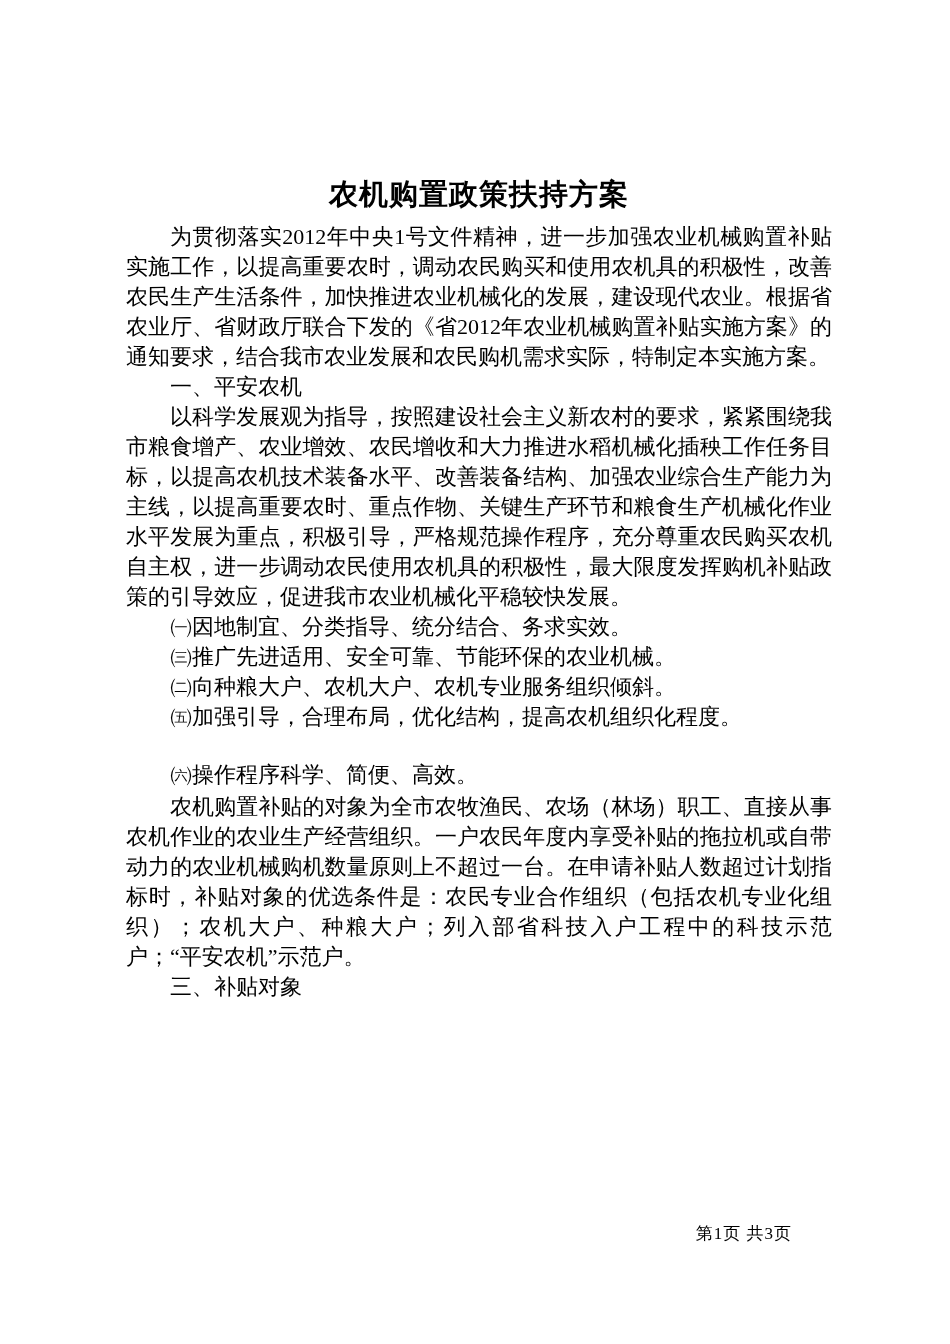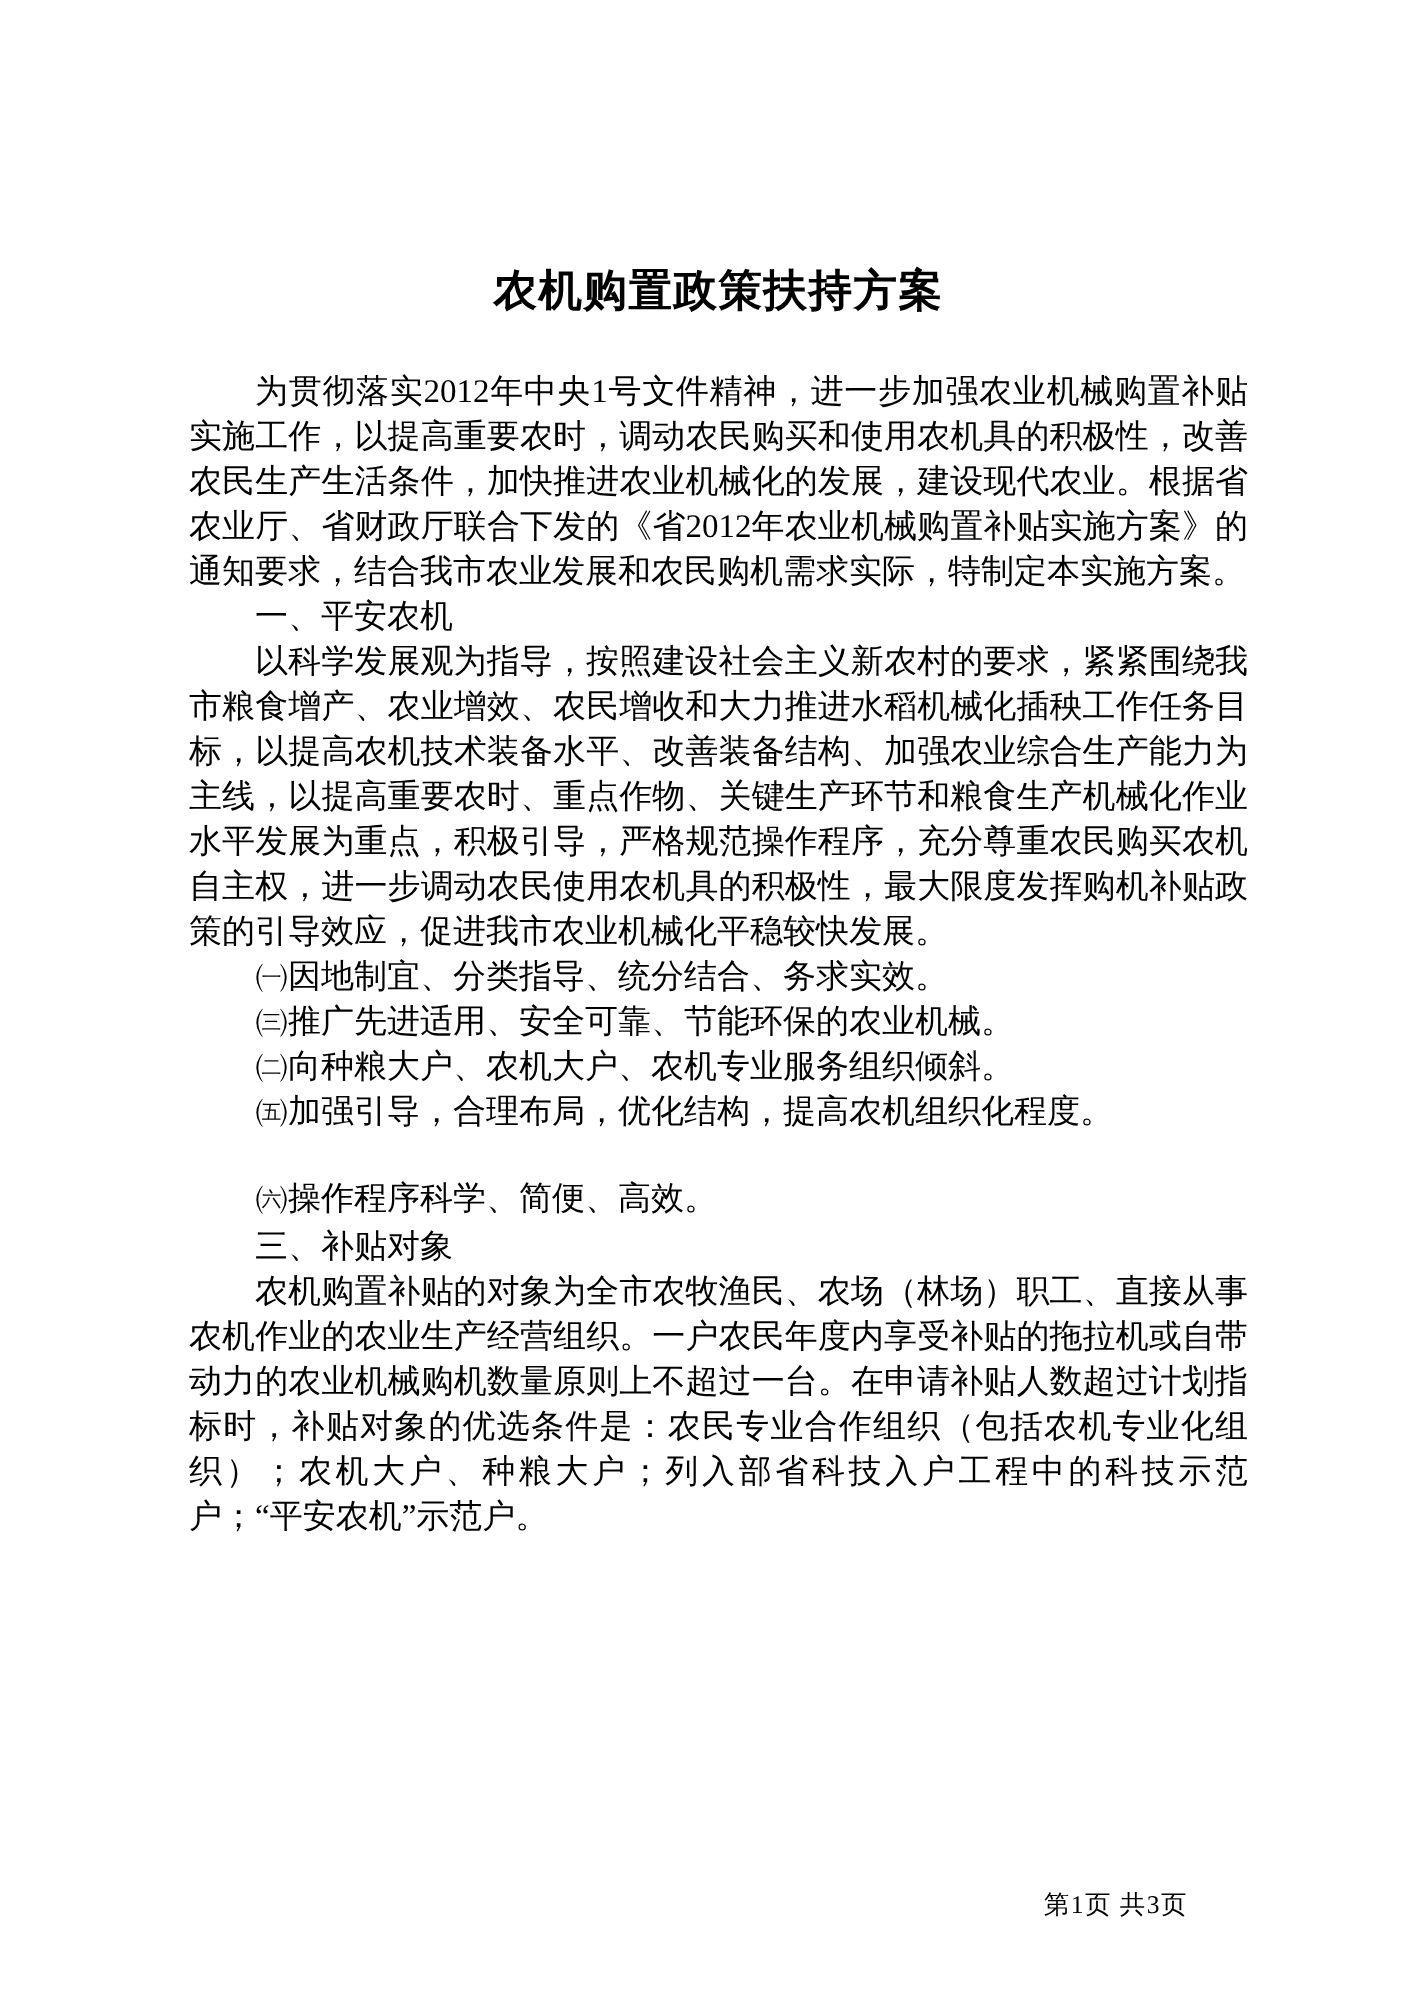--- a/index.html
+++ b/index.html
@@ -13,21 +13,21 @@
     height: 1344px;
     margin: 0 auto;
     background: #ffffff;
     color: #000000;
     box-sizing: border-box;
     padding: 176px 118px 0 126px;
     font-family: "Liberation Serif", "DejaVu Serif", serif;
     overflow: hidden;
   }
   .doc-title {
-    margin: 0 0 32px 0;
+    margin: 0 0 8px 0;
     text-align: center;
     font-size: 29px;
     font-weight: bold;
     line-height: 1.3;
     letter-spacing: 1px;
   }
   .doc-body p {
     margin: 0;
     font-size: 22px;
     line-height: 30px;
@@ -35,21 +35,21 @@
     text-indent: 2em;
     word-break: break-all;
   }
   .doc-body p.space-before {
     margin-top: 30px;
     font-family: Liberation Mono, monospace;
   }
   .page-footer {
     position: absolute;
     right: 158px;
-    top: 1260px;
+    top: 1224px;
     font-size: 17px;
     line-height: 1.2;
     color: #000000;
     letter-spacing: 1px;
   }
 </style>
 </head>
 <body>
 
 <div class="page">
@@ -58,21 +58,21 @@
 
   <div class="doc-body">
     <p>为贯彻落实2012年中央1号文件精神，进一步加强农业机械购置补贴实施工作，以提高重要农时，调动农民购买和使用农机具的积极性，改善农民生产生活条件，加快推进农业机械化的发展，建设现代农业。根据省农业厅、省财政厅联合下发的《省2012年农业机械购置补贴实施方案》的通知要求，结合我市农业发展和农民购机需求实际，特制定本实施方案。</p>
     <p>一、平安农机</p>
     <p>以科学发展观为指导，按照建设社会主义新农村的要求，紧紧围绕我市粮食增产、农业增效、农民增收和大力推进水稻机械化插秧工作任务目标，以提高农机技术装备水平、改善装备结构、加强农业综合生产能力为主线，以提高重要农时、重点作物、关键生产环节和粮食生产机械化作业水平发展为重点，积极引导，严格规范操作程序，充分尊重农民购买农机自主权，进一步调动农民使用农机具的积极性，最大限度发挥购机补贴政策的引导效应，促进我市农业机械化平稳较快发展。</p>
     <p>㈠因地制宜、分类指导、统分结合、务求实效。</p>
     <p>㈢推广先进适用、安全可靠、节能环保的农业机械。</p>
     <p>㈡向种粮大户、农机大户、农机专业服务组织倾斜。</p>
     <p>㈤加强引导，合理布局，优化结构，提高农机组织化程度。</p>
     <p class="space-before">㈥操作程序科学、简便、高效。</p>
+    <p>农机购置补贴的对象为全市农牧渔民、农场（林场）职工、直接从事农机作业的农业生产经营组织。一户农民年度内享受补贴的拖拉机或自带动力的农业机械购机数量原则上不超过一台。在申请补贴人数超过计划指标时，补贴对象的优选条件是：农民专业合作组织（包括农机专业化组织）；农机大户、种粮大户；列入部省科技入户工程中的科技示范户；“平安农机”示范户。</p>
     <p>三、补贴对象</p>
-    <p>农机购置补贴的对象为全市农牧渔民、农场（林场）职工、直接从事农机作业的农业生产经营组织。一户农民年度内享受补贴的拖拉机或自带动力的农业机械购机数量原则上不超过一台。在申请补贴人数超过计划指标时，补贴对象的优选条件是：农民专业合作组织（包括农机专业化组织）；农机大户、种粮大户；列入部省科技入户工程中的科技示范户；“平安农机”示范户。</p>
   </div>
 
   <div class="page-footer">
     <span>第1页 共3页</span>
   </div>
 
 </div>
 
 </body></html>

